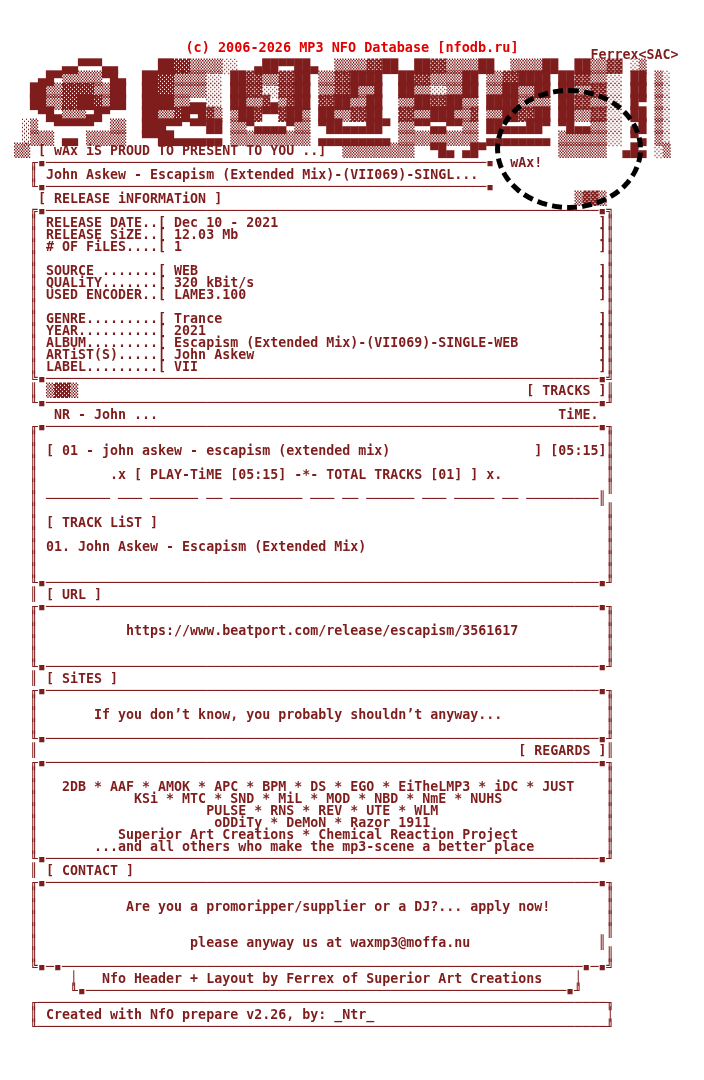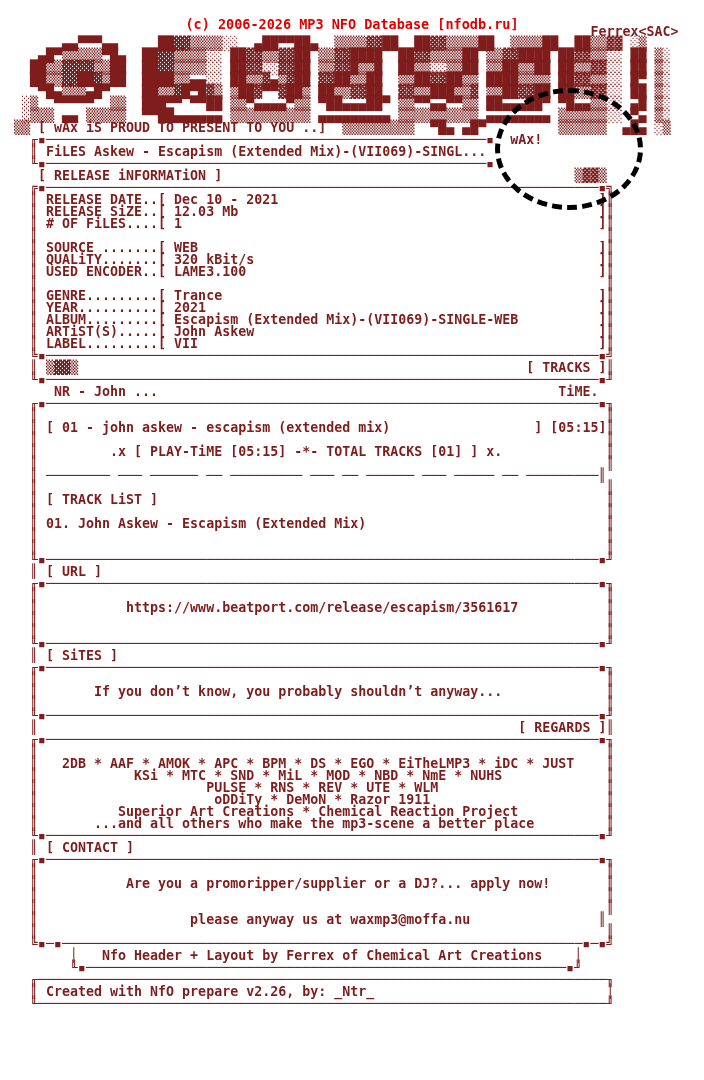--- a/index.html
+++ b/index.html
@@ -5,20 +5,21 @@
   html,body{margin:0;padding:0;}
   body{
     width:704px;height:1080px;background:#ffffff;position:relative;overflow:hidden;
     font-family:"DejaVu Sans Mono",monospace;
   }
   .copyright{
     height:26px;box-sizing:border-box;padding-top:16px;
     display:flex;align-items:flex-start;justify-content:center;
     color:#e10000;font:bold 13.5px/16px "DejaVu Sans Mono",monospace;
     white-space:pre;
+    margin-top:23px;
   }
   pre.nfo-block{
     margin:0;padding:0 8px 0 14px;
     font:bold 13.3px/12px "DejaVu Sans Mono",monospace;
     color:#7f1d1d;white-space:pre;
   }
   .created-gap{margin-top:24px;}
   .wax-bubble{
     position:absolute;left:495px;top:88px;width:138px;height:112px;
     border:5px dashed #000;border-radius:50%;background:transparent;
@@ -33,21 +34,21 @@
 <pre class="nfo-block">                                                                        Ferrex&lt;SAC&gt;
       ▄▄▀▀▀▄▄     ██▓▓▒▒▒▒░░  ▄██▀▀██▄  ▒▒▒▒▓▓██  ██▓▓▒▒▒▒██  ▒▒▒▒██  ██▒▒▓▓ ░▒
    ▄█▀▒▒▒▒▒▀█▄  ██▓▓▒▒▒▒░░ ██▓▓▒▒▓▓██ ▒▒▓▓████  ██▓▓▒▒▒▒██ ▒▒▓▓████ ██▓▓▒▒░░ ██ ▒░
   ██▒▒▓▓▓▓▒▒██  ██▓▓▒▒▒▒░░ ██▓▓░░▓▓██ ▒▒▓▓█▒▒█  ██▒▒░░▒▒██ ▒▒██▒▒██ ██▒▒▓▓░░ ██ ▒░
   ██▒▒▓▓██▓▒██  ████▒▒▄▄░░ ██▒▒▓▄▒▓██ ▓▓██▒▒██  ▒▒██▓▓██▒▒ ████▒▒▒▒ ██▓▓▒▒░░ █▀ ▒░
    ▀█▄▒▒▒▄█▀    ██▒▒▓█▀█▓▒ ▒██▓▀▀▓██▒ ██▒▒▓▓██  ▓▓▒▒███▒▒▓ ▒▒██▓▓██ ██▒▒▓▓░░ ██ ▒░
  ░▒  ▀▀▀▀▀  ▒▒  ███▀▀ ▀▀██ ▒▒▀▄▄▄▄▀▒▒ ▀██▄▄▄██▀ ▒▒▀▀▄▄▀▀▒▒ ██▄▄▄██▀ ▀█▄▄▒▒░░ ▄█ ▒░
  ░▒▒▒ ▄▄ ▒▒▒▒▒  ▀▀██▄▄▄▄▄▄ ▒▒▒▒▒▒▒▒▒▒ ▄▄▄▄▄▄▄▄▄ ▒▒▒▒▒▒▒▒▒▒ ▄▄▄▄▄▄▄▄ ▒▒▒▒▒▒░░ ▀▄ ▒░</pre>
 <pre class="nfo-block">▒▒ [ wAx iS PROUD TO PRESENT TO YOU ..]  ▒▒▒▒▒▒▒▒▒  ▀█▄ ▄█▀         ▒▒▒▒▒▒  ▄█▄ ░▒</pre>
 <pre class="nfo-block">  ╓▪───────────────────────────────────────────────────────▪  wAx!
-  ║ FiLES Askew - Escapism (Extended Mix)-(VII069)-SINGL...
+  ║ John Askew - Escapism (Extended Mix)-(VII069)-SINGL...
   ╙▪───────────────────────────────────────────────────────▪</pre>
 <pre class="nfo-block">   [ RELEASE iNFORMATiON ]                                            ▒▓▓▒
   ╔▪─────────────────────────────────────────────────────────────────────▪╗
   ║ RELEASE DATE..[ Dec 10 - 2021                                        ]║
   ║ RELEASE SiZE..[ 12.03 Mb                                             ]║
   ║ # OF FiLES....[ 1                                                    ]║
   ║                                                                       ║
   ║ SOURCE .......[ WEB                                                  ]║
   ║ QUALiTY.......[ 320 kBit/s                                           ]║
   ║ USED ENCODER..[ LAME3.100                                            ]║
@@ -100,19 +101,19 @@
   ╙▪─────────────────────────────────────────────────────────────────────▪╜</pre>
 <pre class="nfo-block">  ║ [ CONTACT ]
   ╓▪─────────────────────────────────────────────────────────────────────▪╖
   ║                                                                       ║
   ║           Are you a promoripper/supplier or a DJ?... apply now!       ║
   ║                                                                       ║
   ║                                                                       ║
   ║                   please anyway us at waxmp3@moffa.nu                ║
   ║                                                                       ║
   ╚▪─▪─────────────────────────────────────────────────────────────────▪─▪╝</pre>
-<pre class="nfo-block">       │   Nfo Header + Layout by Ferrex of Chemical Art Creations    │
+<pre class="nfo-block">       │   Nfo Header + Layout by Ferrex of Superior Art Creations    │
        ╙▪────────────────────────────────────────────────────────────▪╜</pre>
 <pre class="nfo-block created-gap">  ╓───────────────────────────────────────────────────────────────────────╖
   ║ Created with NfO prepare v2.26, by: _Ntr_                             │
   ╙───────────────────────────────────────────────────────────────────────╜</pre>
 
 <div class="wax-bubble"></div>
 
 </body></html>

